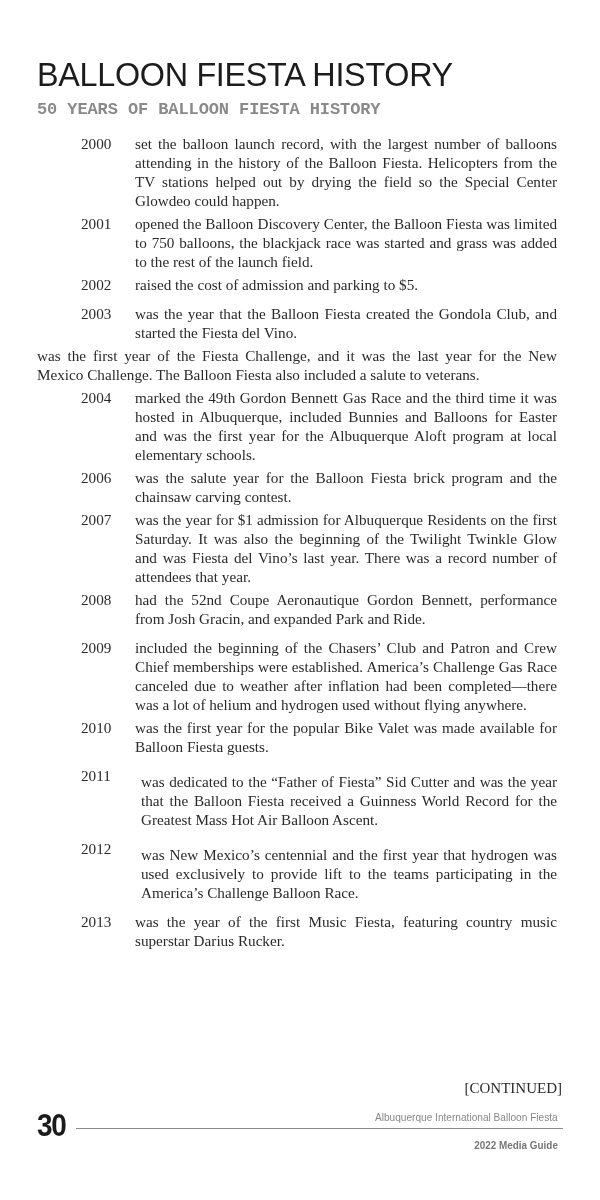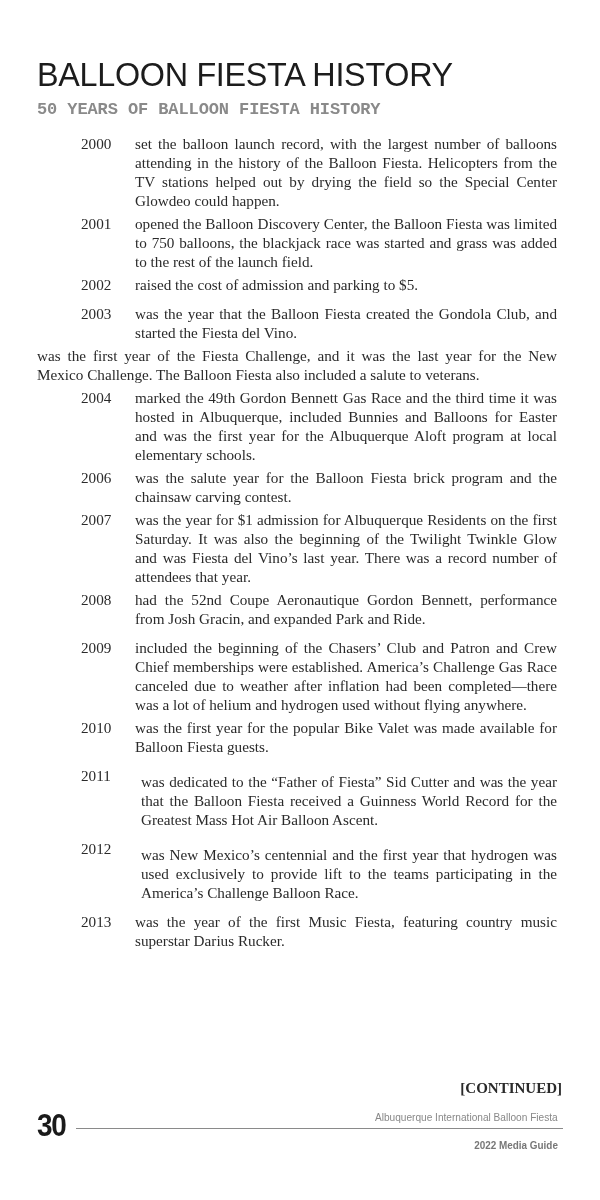--- a/index.html
+++ b/index.html
@@ -22,21 +22,21 @@
       font-family: "Liberation Serif", serif; color: #2a2a2a;
       font-size: 15.2px; line-height: 19px;
     }
     .entry { display: flex; margin-bottom: 4px; }
     .entry .year { width: 54px; flex: none; margin-left: 44px; }
     .entry .text { flex: 1; text-align: justify; }
     .entry.offset .text { padding-left: 6px; margin-top: 6px; }
     .entry.gap { margin-bottom: 10px; }
     .continued {
       position: absolute; right: 38px; top: 1080px;
-      font-family: "Liberation Serif", serif; font-weight: 700;
+      font-family: "Liberation Serif", serif; font-weight: 400;
       font-size: 15px; color: #2a2a2a;
     }
     .footer-page {
       position: absolute; left: 37px; top: 1110px;
       font-family: "Liberation Sans", sans-serif; font-weight: 700;
       font-size: 31px; color: #1a1a1a; letter-spacing: -1.5px; line-height: 1;
       transform: scaleX(0.9); transform-origin: left;
     }
     .footer-rule {
       position: absolute; left: 76px; top: 1128px; width: 487px; height: 1px;

